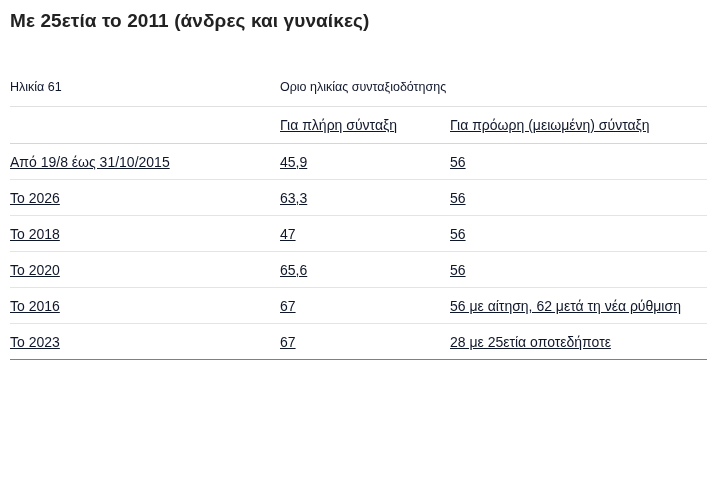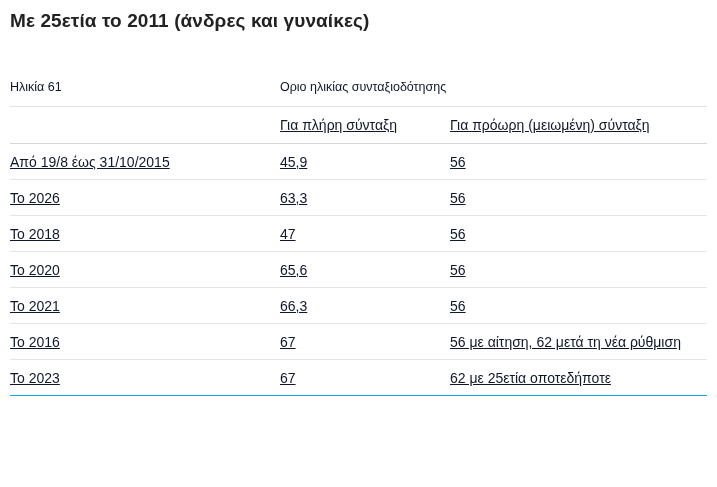--- a/index.html
+++ b/index.html
@@ -113,30 +113,25 @@
         <td class="cell-plain">Το 2018</td>
         <td class="cell-plain">47</td>
         <td class="cell-plain">56</td>
       </tr>
       <tr class="data-row">
         <td class="cell-plain">Το 2020</td>
         <td class="cell-plain">65,6</td>
         <td class="cell-plain">56</td>
       </tr>
       <tr class="data-row">
-        <td class="cell-plain">Το 2021</td>
-        <td class="cell-plain">66,3</td>
-        <td class="cell-plain">56</td>
-      </tr>
-      <tr class="data-row">
         <td class="cell-plain">Το 2016</td>
         <td class="cell-plain">67</td>
         <td class="cell-plain">56 με αίτηση, 62 μετά τη νέα ρύθμιση</td>
       </tr>
       <tr class="data-row">
         <td class="cell-plain">Το 2023</td>
         <td class="cell-plain">67</td>
-        <td class="cell-plain">62 με 25ετία οποτεδήποτε</td>
+        <td class="cell-plain">28 με 25ετία οποτεδήποτε</td>
       </tr>
     </tbody>
   </table>
 
 </div>
 
 </body></html>

